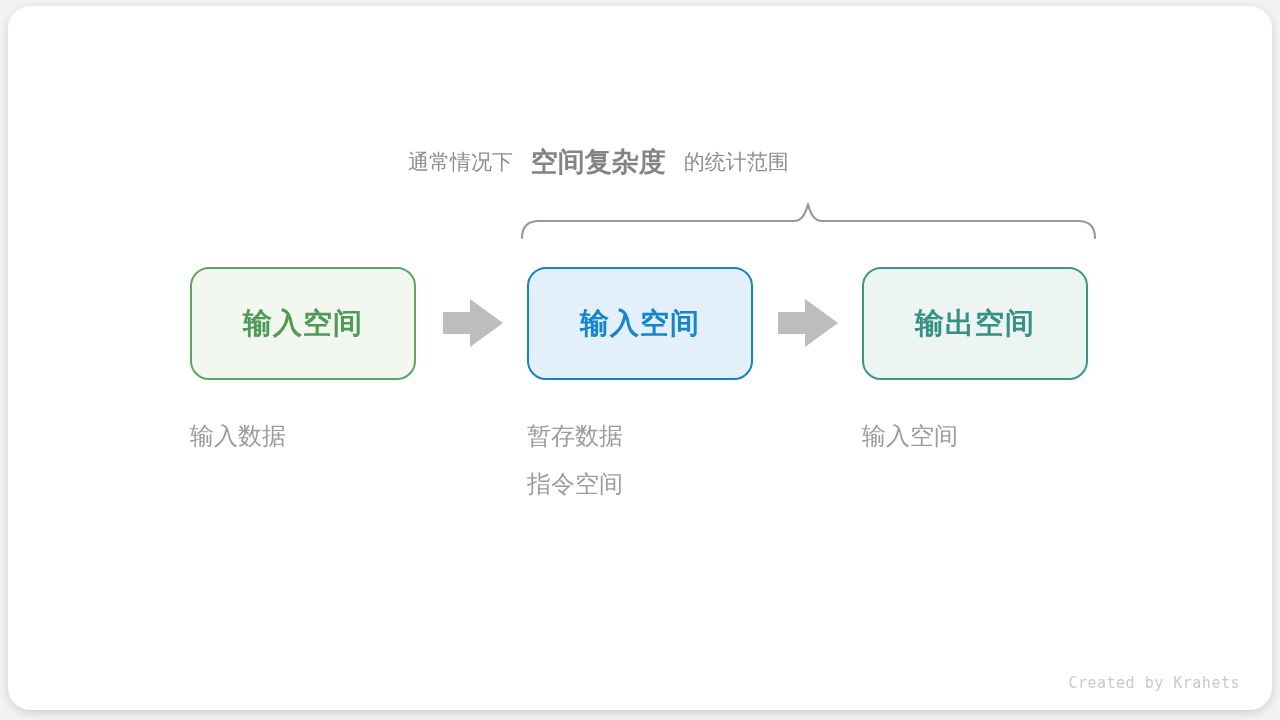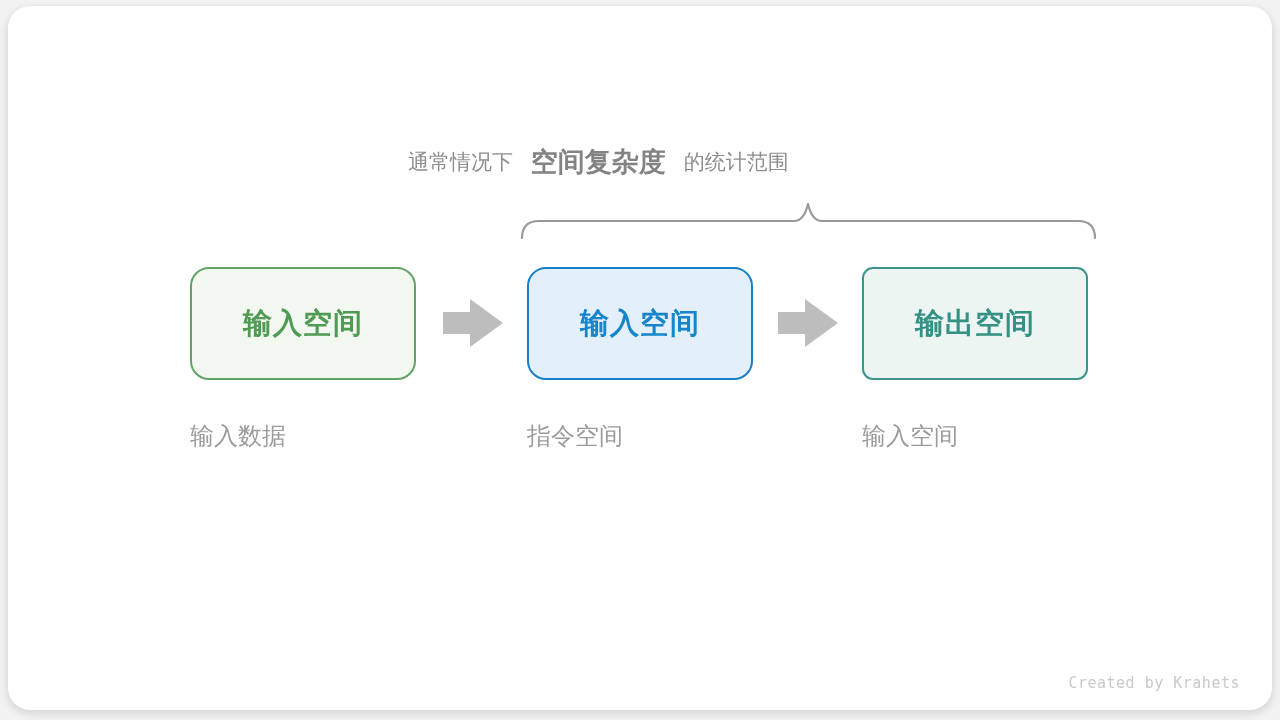--- a/index.html
+++ b/index.html
@@ -74,21 +74,20 @@
     left: 527px;
     border-color: #1a80c5;
     background: #e3f0fb;
     color: #1585cc;
   }
   .box-output {
     left: 862px;
     border-color: #3d948a;
     background: #edf5f3;
     color: #369185;
-    border-radius: 11px;
   }
   .arrow {
     position: absolute;
     top: 299px;
     width: 60px;
     height: 48px;
   }
   .arrow-1 { left: 443px; }
   .arrow-2 { left: 778px; }
   .sub-label {
@@ -144,20 +143,21 @@
     <polygon points="0,13 27,13 27,0 60,24 27,48 27,35 0,35" fill="#bdbdbd"></polygon>
   </svg>
   <svg class="arrow arrow-2" viewBox="0 0 60 48">
     <polygon points="0,13 27,13 27,0 60,24 27,48 27,35 0,35" fill="#bdbdbd"></polygon>
   </svg>
 
   <div class="sub-label sub-input">
     <div>输入数据</div>
   </div>
   <div class="sub-label sub-temp">
+    <div>暂存数据</div>
     <div>指令空间</div>
   </div>
   <div class="sub-label sub-output">
     <div>输入空间</div>
   </div>
 
   <div class="credit">Created by Krahets</div>
 </div>
 
 </body></html>

